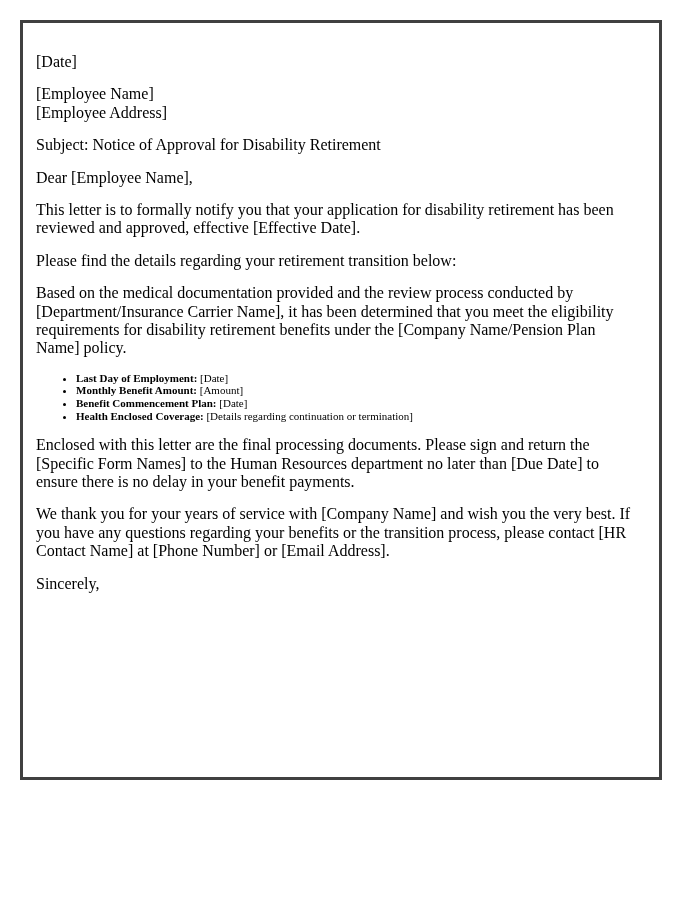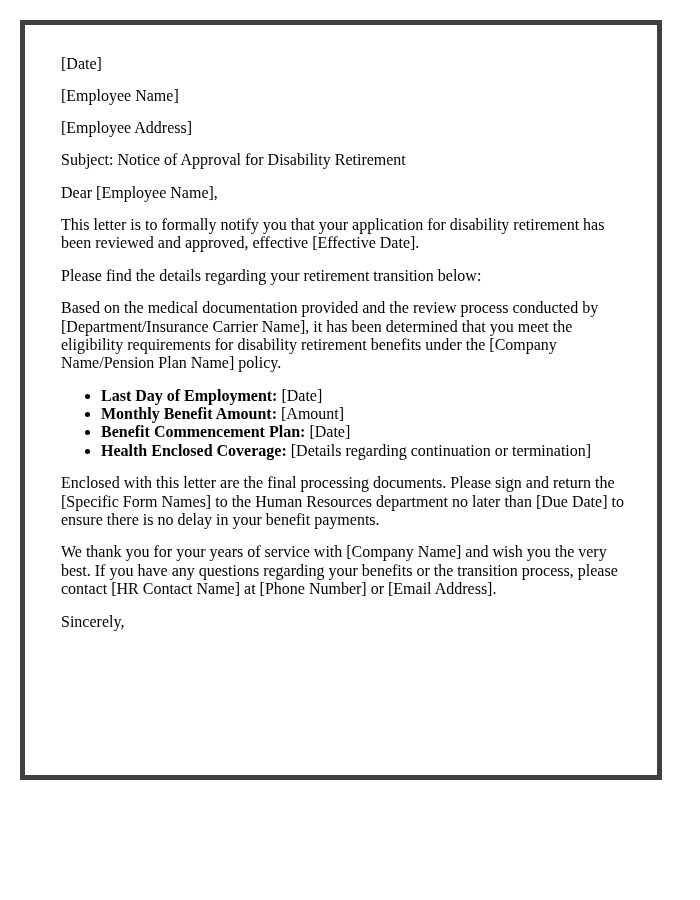--- a/index.html
+++ b/index.html
@@ -14,39 +14,38 @@
     font-family: "Liberation Serif", "DejaVu Serif", serif;
     color: #000000;
   }
   .letter-page {
     position: absolute;
     left: 20px;
     top: 20px;
     width: 642px;
     height: 760px;
     box-sizing: border-box;
-    border: 5px solid #404040;
-    padding: 16px 28px 40px 36px;
+    border: 3px solid #404040;
+    padding: 16px 28px 40px 13px;
     background: #ffffff;
     overflow: hidden;
   }
   .letter-page p {
     font-size: 16px;
     line-height: 1.15;
     margin: 14px 0;
   }
   .address-block span,
   .signature-block span {
     display: block;
-    margin-top: 13px;
   }
   ul.benefit-list {
     margin: 14px 0;
     padding-left: 40px;
-    font-size: 16px;
+    font-size: 11px;
     line-height: 1.15;
   }
   ul.benefit-list li {
     margin: 0;
     padding: 0;
   }
   .benefit-label {
     font-weight: bold;
   }
 </style>

